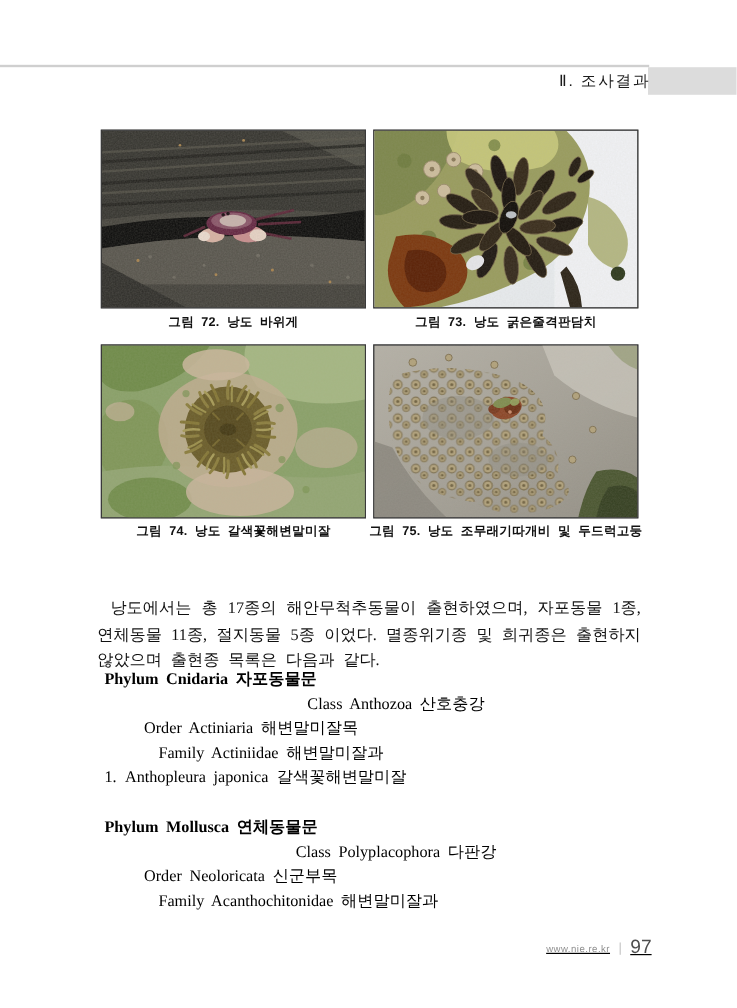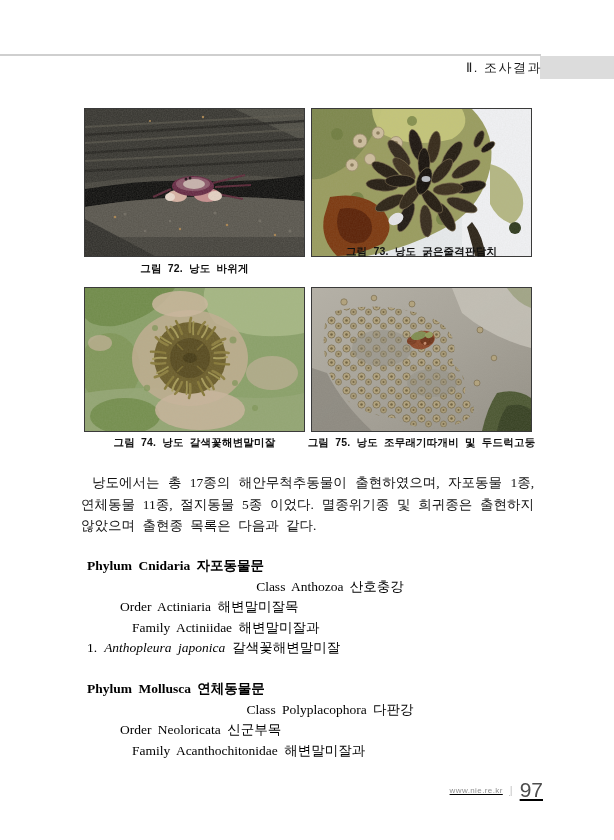--- a/index.html
+++ b/index.html
@@ -20,50 +20,50 @@
   #fig2 { left:311px; top:108px; width:219px; height:147px; }
   #fig3 { left:84px;  top:287px; width:219px; height:143px; }
   #fig4 { left:311px; top:287px; width:219px; height:143px; }
   .figure svg { display:block; width:100%; height:100%; }
   .caption {
     position:absolute; width:221px; text-align:center; white-space:nowrap;
     font-family:"Liberation Sans",sans-serif; font-size:10.5px; font-weight:bold;
     color:#111; letter-spacing:0.2px; word-spacing:3px;
   }
   #cap1 { left:84px;  top:262px; }
-  #cap2 { left:311px; top:245px; }
+  #cap2 { left:311px; top:262px; }
   #cap3 { left:84px;  top:436px; }
   #cap4 { left:305px; top:436px; width:233px; }
   
   .body-par {
-    position:absolute; left:81px; top:472px; width:453px;
+    position:absolute; left:81px; top:496px; width:453px;
     font-size:13.5px; line-height:21.5px; color:#111;
     text-align:justify; text-indent:11px; word-spacing:4px;
   }
   
   .tax { position:absolute; left:87px; width:465px; font-size:13.5px; color:#000000; }
   #tax1 { top:556px; }
   #tax2 { top:679px; }
   .tax-heading { font-weight:bold; line-height:20.5px; word-spacing:3px; }
   .tax-line { line-height:20.5px; word-spacing:3px; }
   .r1 { padding-left:21px;text-align:center; }
   .r2 { padding-left:33px; }
   .r3 { padding-left:45px; }
   .species .sp-num, .species .sp-name { margin-right:7px; }
-  .sp-name { font-style:italic; }
+  .sp-name { }
   
   .footer {
     position:absolute; top:779px; right:71px; height:22px;
     display:flex; align-items:center; gap:7px;
     font-family:"Liberation Sans",sans-serif;
     text-decoration:underline;
   }
   .footer-url  { font-size:8px; color:#8e8e8e; letter-spacing:0.4px; }
   .footer-div  { font-size:11px; color:#c4c4c4; }
-  .footer-page { font-size:21px; color:#4e4e4e; }
+  .footer-page { font-size:16px; color:#4e4e4e; }
 </style>
 </head>
 <body>
 
 <div class="page">
 
   <div class="header-rule"></div>
   <div class="header-tab"></div>
   <div class="chapter-heading">Ⅱ. 조사결과</div>
 

